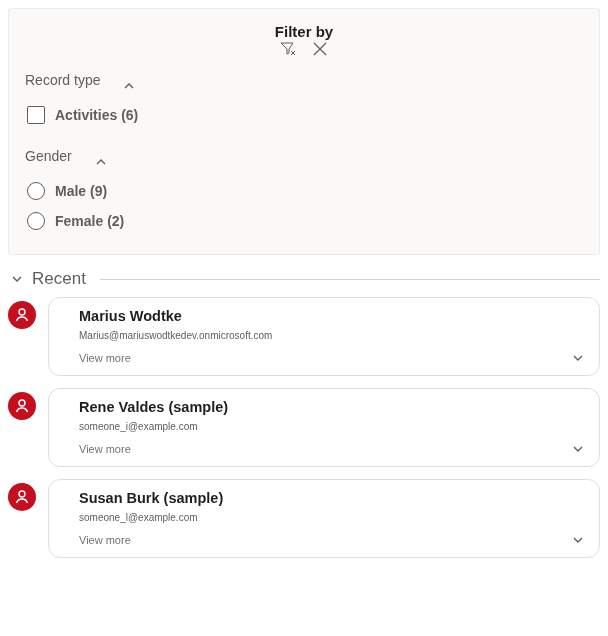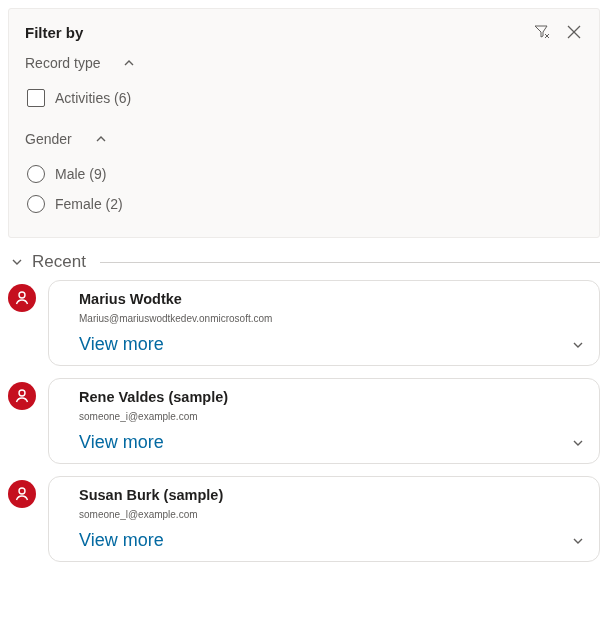--- a/index.html
+++ b/index.html
@@ -15,40 +15,41 @@
     border: 1px solid #edebe9;
     border-radius: 3px;
     padding: 14px 16px 18px 16px;
     margin: 8px 8px 0 8px;
   }
   .filter-header {
     display: flex;
     justify-content: space-between;
     align-items: center;
     margin-bottom: 14px;
+    flex-direction: column;
   }
   .filter-title {
     font-weight: 600;
     font-size: 15px;
     color: #201f1e;
   }
   .filter-header-icons {
     display: flex;
     gap: 14px;
     align-items: center;
   }
   .icon-btn {
     width: 18px; height: 18px;
     display: flex; align-items: center; justify-content: center;
     cursor: pointer;
     color: #605e5c;
   }
   .section-header {
     display: flex;
-    align-items: flex-start;
+    align-items: flex-end;
     gap: 24px;
     margin-top: 6px;
     margin-bottom: 12px;
     cursor: pointer;
     color: #605e5c;
     font-size: 14px;
   }
   .chev-up {
     display: inline-block;
     width: 10px; height: 10px;
@@ -73,20 +74,21 @@
   }
   .radio {
     width: 18px; height: 18px;
     border: 1px solid #605e5c;
     border-radius: 50%;
     background: #fff;
   }
   .option-label {
     color: #605e5c;
     font-size: 14px;
+    font-weight: bold;
   }
   .gender-section { margin-top: 18px; }
 
   .recent-wrap { padding: 8px 8px 16px 8px; }
   .recent-header {
     display: flex;
     align-items: center;
     gap: 8px;
     padding: 6px 0 8px 2px;
     color: #605e5c;
@@ -133,22 +135,22 @@
     font-size: 10px;
     color: #605e5c;
     margin-bottom: 10px;
   }
   .card-footer {
     display: flex;
     justify-content: space-between;
     align-items: center;
   }
   .view-more {
-    font-size: 18px;
-    color: #0369a1;
+    font-size: 11px;
+    color: #737373;
     cursor: pointer;
   }
   .card-chev {
     width: 14px; height: 14px;
     color: #605e5c;
   }
 </style>
 </head>
 <body>
 

